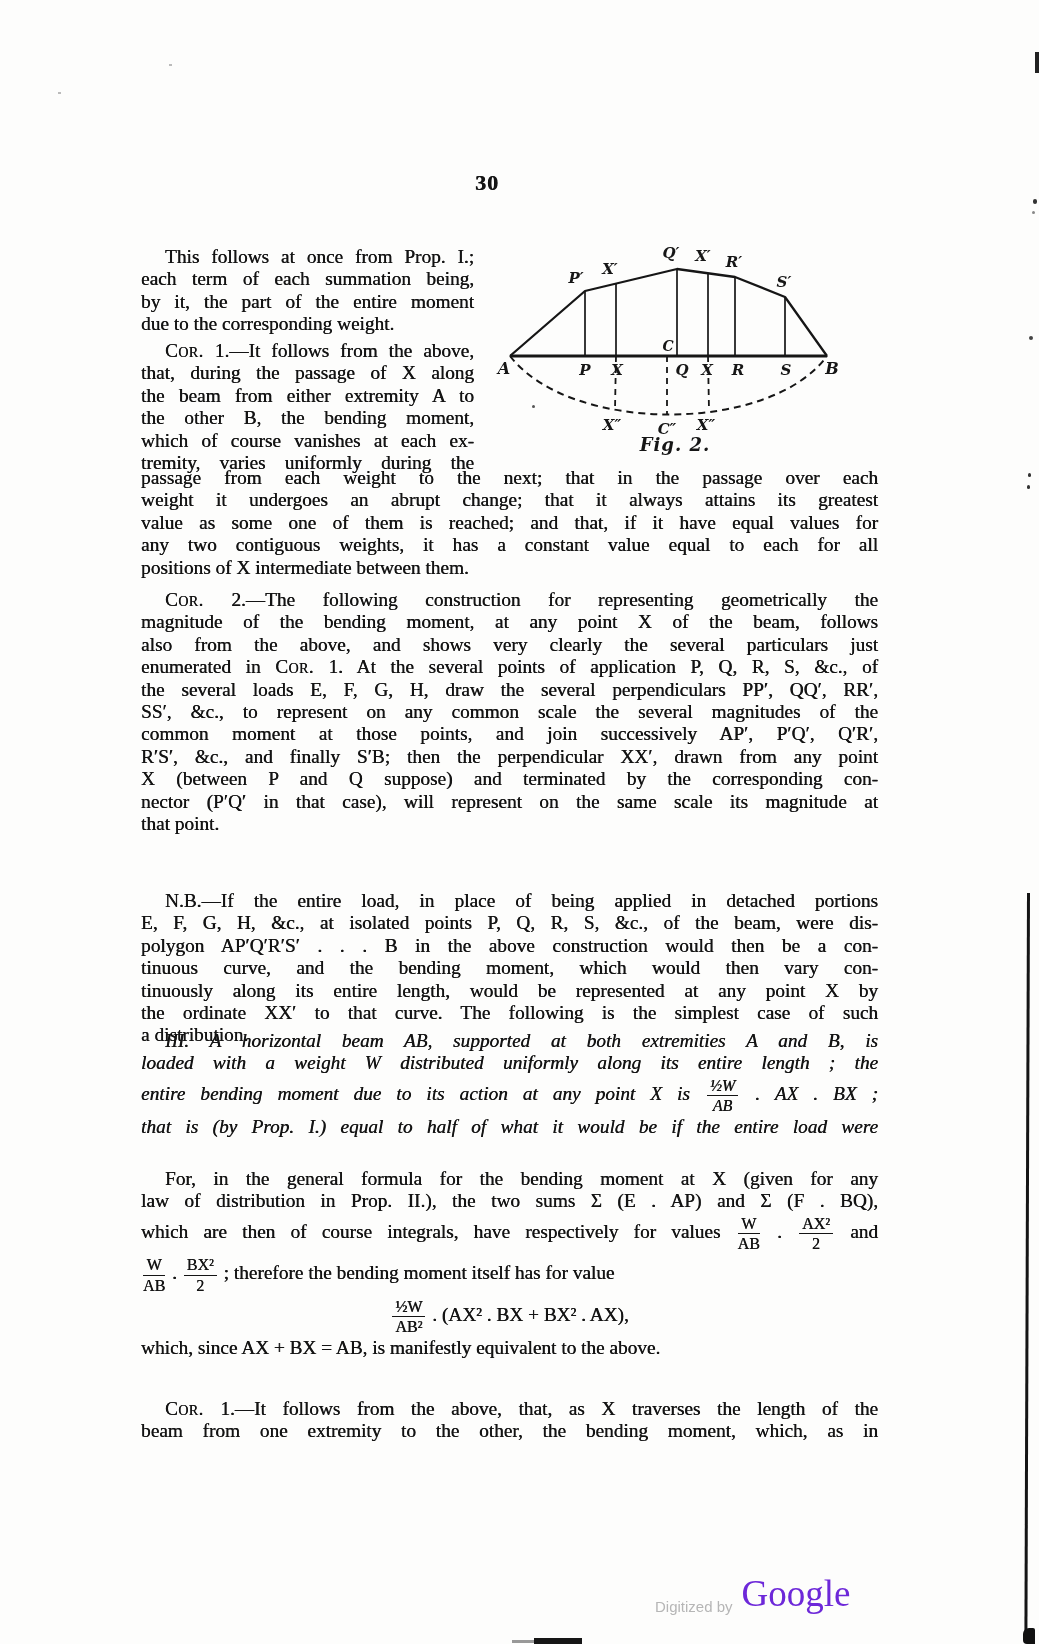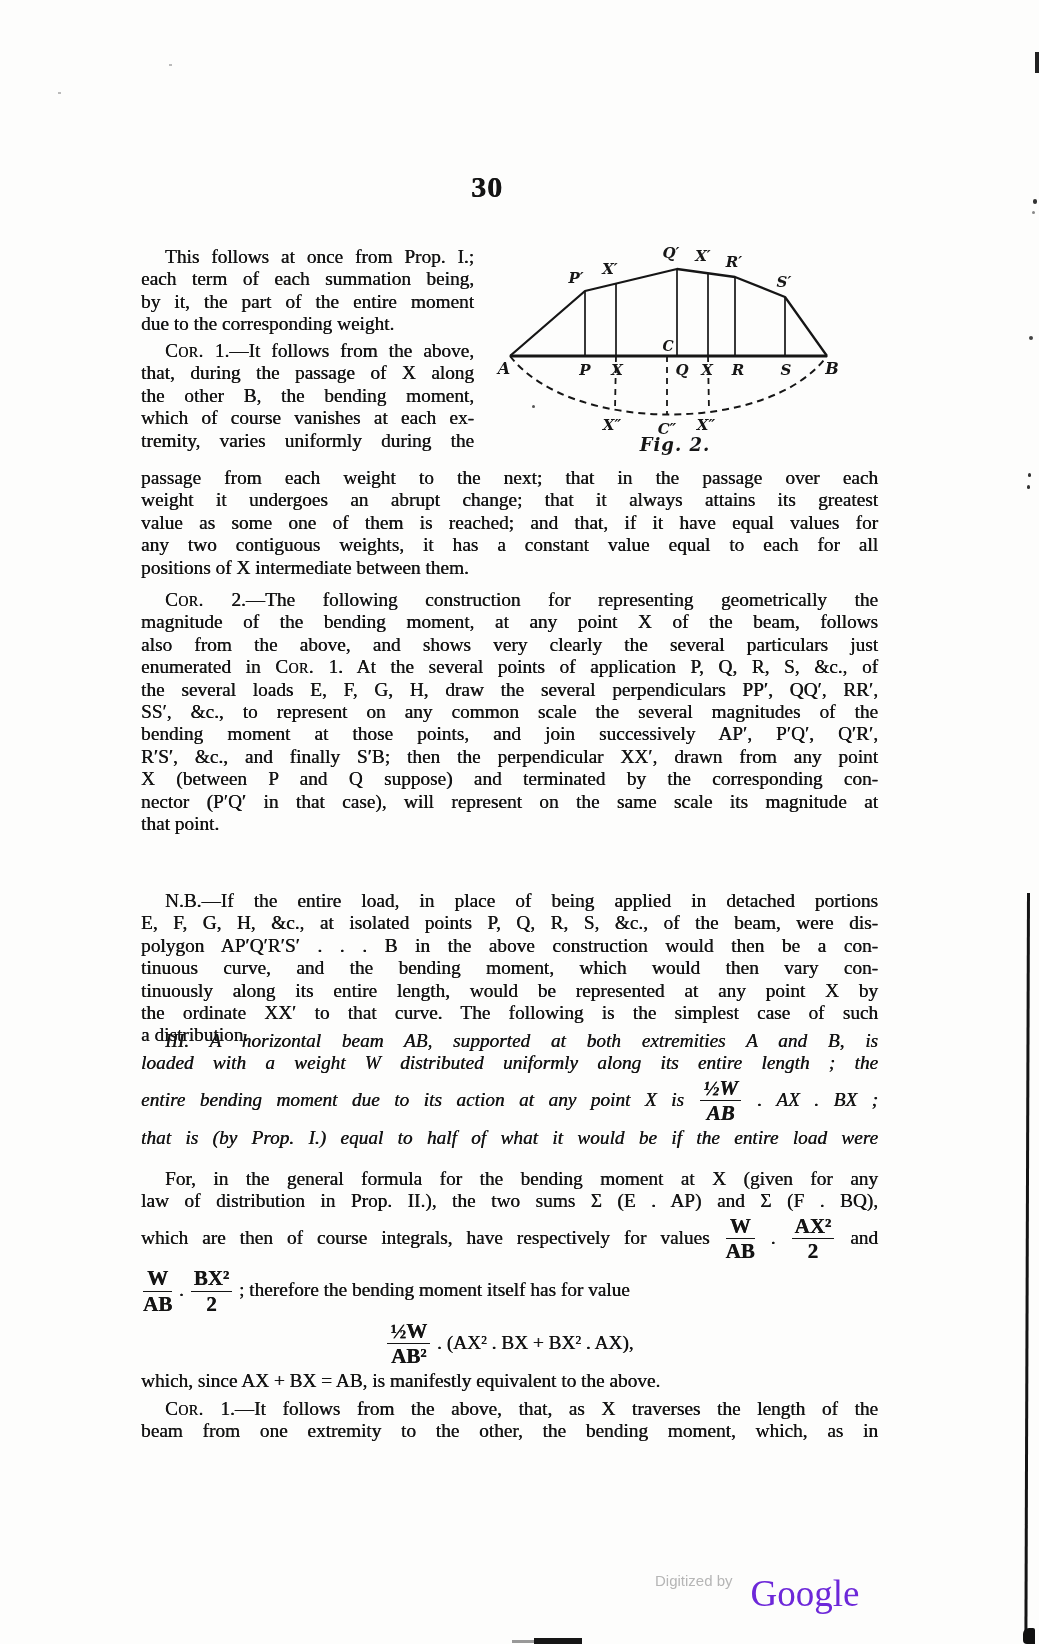--- a/index.html
+++ b/index.html
@@ -4,58 +4,57 @@
 <style>
   html,body { margin:0; padding:0; background:#e8e8e8; }
   .page {
     position:relative; width:1039px; height:1644px;
     background:#fdfdfc; overflow:hidden;
     font-family:"Liberation Serif", serif;
     color:#141414;
   }
   .pageno {
     position:absolute; left:452px; top:170px; width:70px;
-    text-align:center; font-size:30px; font-weight:bold;
+    text-align:center; font-size:22px; font-weight:bold;
     letter-spacing:1px;
     text-shadow:0.4px 0 0 currentColor;
   }
   .para {
     position:absolute; left:141px; width:737px;
     font-size:19.3px;
     text-shadow:0.35px 0 0 currentColor;
   }
   .para.narrow { width:333px; }
   .para.it { font-style:italic; }
   .ln { line-height:22.4px; min-height:22.4px; text-align:justify; }
   .ln.j { text-align-last:justify; }
   .ln.c { text-align:center; text-align-last:center; }
   .ln.ind { text-indent:24px; }
   .ln.tall { padding:2px 0; }
   .sc { font-variant:small-caps; letter-spacing:0.4px; }
   .frac {
     display:inline-block; vertical-align:middle; text-align:right;
-    font-size:21px; line-height:1.08; padding:0 2px;
+    font-size:16px; line-height:1.08; padding:0 2px;
     text-align-last:center;
-    font-weight:bold;
   }
   .frac .fn { display:block; border-bottom:1.6px solid currentColor; padding:0 3px 1px; }
   .frac .fd { display:block; padding-top:1px; }
   .figwrap { position:absolute; left:470px; top:222px; width:420px; height:235px; }
   .figwrap svg { width:100%; height:100%; }
   .fig-label {
     font-family:"DejaVu Serif", serif; font-style:italic; font-weight:bold;
     fill:#161616;
   }
   .fig-caption {
     font-family:"DejaVu Serif", serif; font-style:italic; font-weight:bold;
     fill:#161616; font-size:18px; letter-spacing:1px;
   }
   .watermark {
     position:absolute; left:655px; top:1572px;
-    display:flex; align-items:flex-start; gap:18px;
+    display:flex; align-items:flex-end; gap:9px;
     user-select:none;
   }
   .wm-small { font-family:"Liberation Sans", sans-serif; font-size:15px; color:#b6b6b6; }
   .wm-logo  { font-family:"Liberation Serif", serif; font-size:37px; color:#6d28d9; letter-spacing:0px; }
   .artifact { position:absolute; }
 </style>
 </head>
 <body>
 
 <div class="page">
@@ -65,39 +64,40 @@
   <div id="text-root">
       <div class="para narrow" style="top: 246px;">
         <div class="ln j ind">This follows at once from Prop. I.;</div>
         <div class="ln j">each term of each summation being,</div>
         <div class="ln j">by it, the part of the entire moment</div>
         <div class="ln">due to the corresponding weight.</div>
       </div>
       <div class="para narrow" style="top: 340px;">
         <div class="ln j ind"><span class="sc">Cor.</span> 1.—It follows from the above,</div>
         <div class="ln j">that, during the passage of X along</div>
+        <div class="ln j">the beam from either extremity A to</div>
         <div class="ln j">the other B, the bending moment,</div>
         <div class="ln j">which of course vanishes at each ex-</div>
         <div class="ln j">tremity, varies uniformly during the</div>
       </div>
       <div class="para full" style="top: 467px;">
         <div class="ln j">passage from each weight to the next; that in the passage over each</div>
         <div class="ln j">weight it undergoes an abrupt change; that it always attains its greatest</div>
         <div class="ln j">value as some one of them is reached; and that, if it have equal values for</div>
         <div class="ln j">any two contiguous weights, it has a constant value equal to each for all</div>
         <div class="ln">positions of X intermediate between them.</div>
       </div>
       <div class="para full" style="top: 589px;">
         <div class="ln j ind"><span class="sc">Cor.</span> 2.—The following construction for representing geometrically the</div>
         <div class="ln j">magnitude of the bending moment, at any point X of the beam, follows</div>
         <div class="ln j">also from the above, and shows very clearly the several particulars just</div>
         <div class="ln j">enumerated in <span class="sc">Cor.</span> 1. At the several points of application P, Q, R, S, &amp;c., of</div>
         <div class="ln j">the several loads E, F, G, H, draw the several perpendiculars PP′, QQ′, RR′,</div>
         <div class="ln j">SS′, &amp;c., to represent on any common scale the several magnitudes of the</div>
-        <div class="ln j">bending moment at those points, and join successively AP′, P′Q′, Q′R′,</div>
+        <div class="ln j">common moment at those points, and join successively AP′, P′Q′, Q′R′,</div>
         <div class="ln j">R′S′, &amp;c., and finally S′B; then the perpendicular XX′, drawn from any point</div>
         <div class="ln j">X (between P and Q suppose) and terminated by the corresponding con-</div>
         <div class="ln j">nector (P′Q′ in that case), will represent on the same scale its magnitude at</div>
         <div class="ln">that point.</div>
       </div>
       <div class="para full" style="top: 890px;">
         <div class="ln j ind">N.B.—If the entire load, in place of being applied in detached portions</div>
         <div class="ln j">E, F, G, H, &amp;c., at isolated points P, Q, R, S, &amp;c., of the beam, were dis-</div>
         <div class="ln j">polygon AP′Q′R′S′ . . . B in the above construction would then be a con-</div>
         <div class="ln j">tinuous curve, and the bending moment, which would then vary con-</div>

